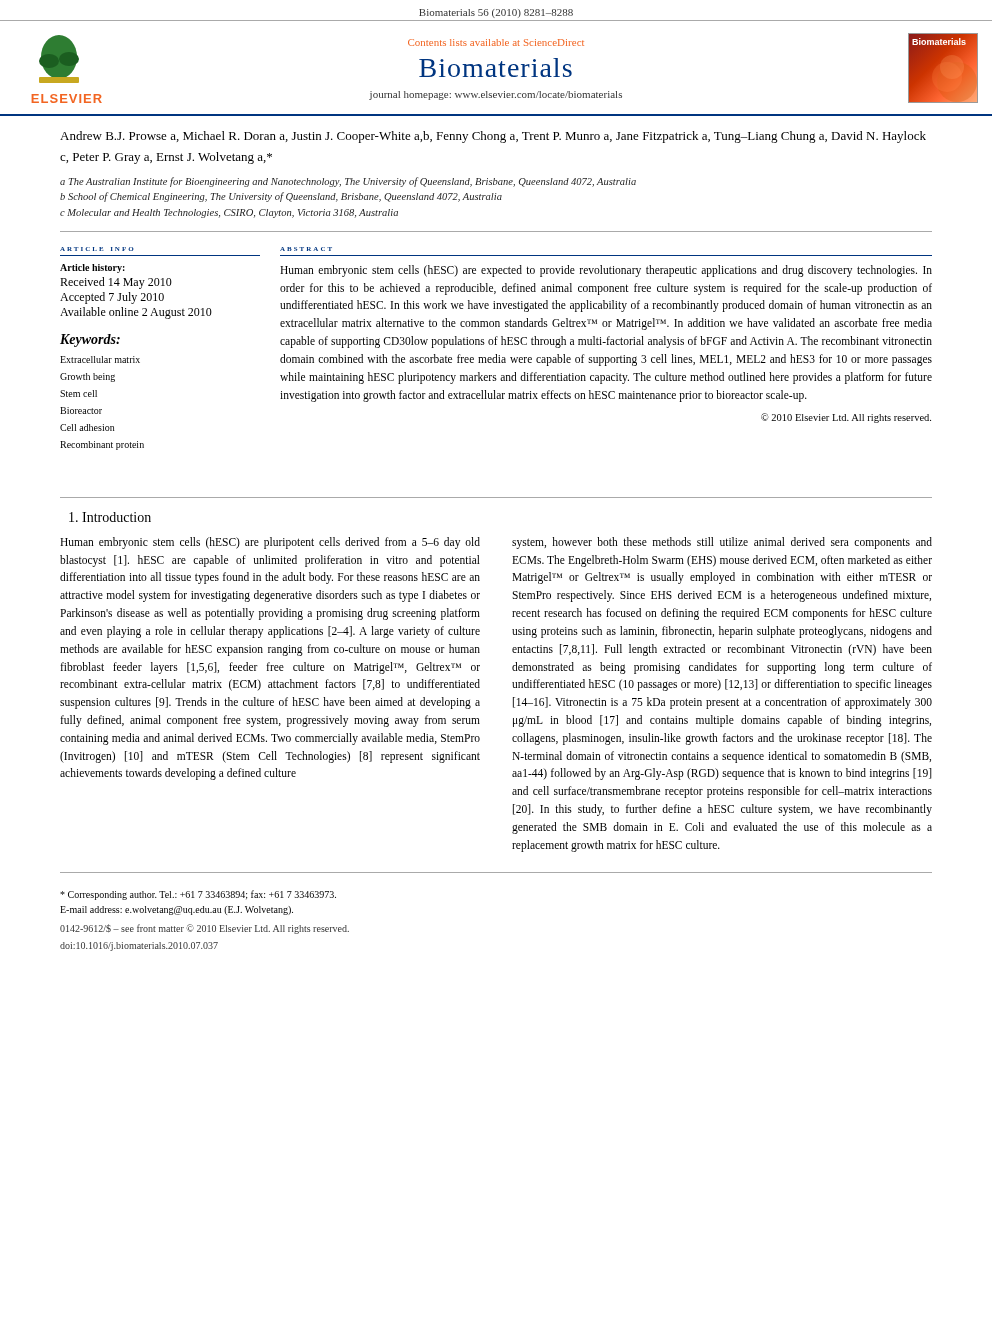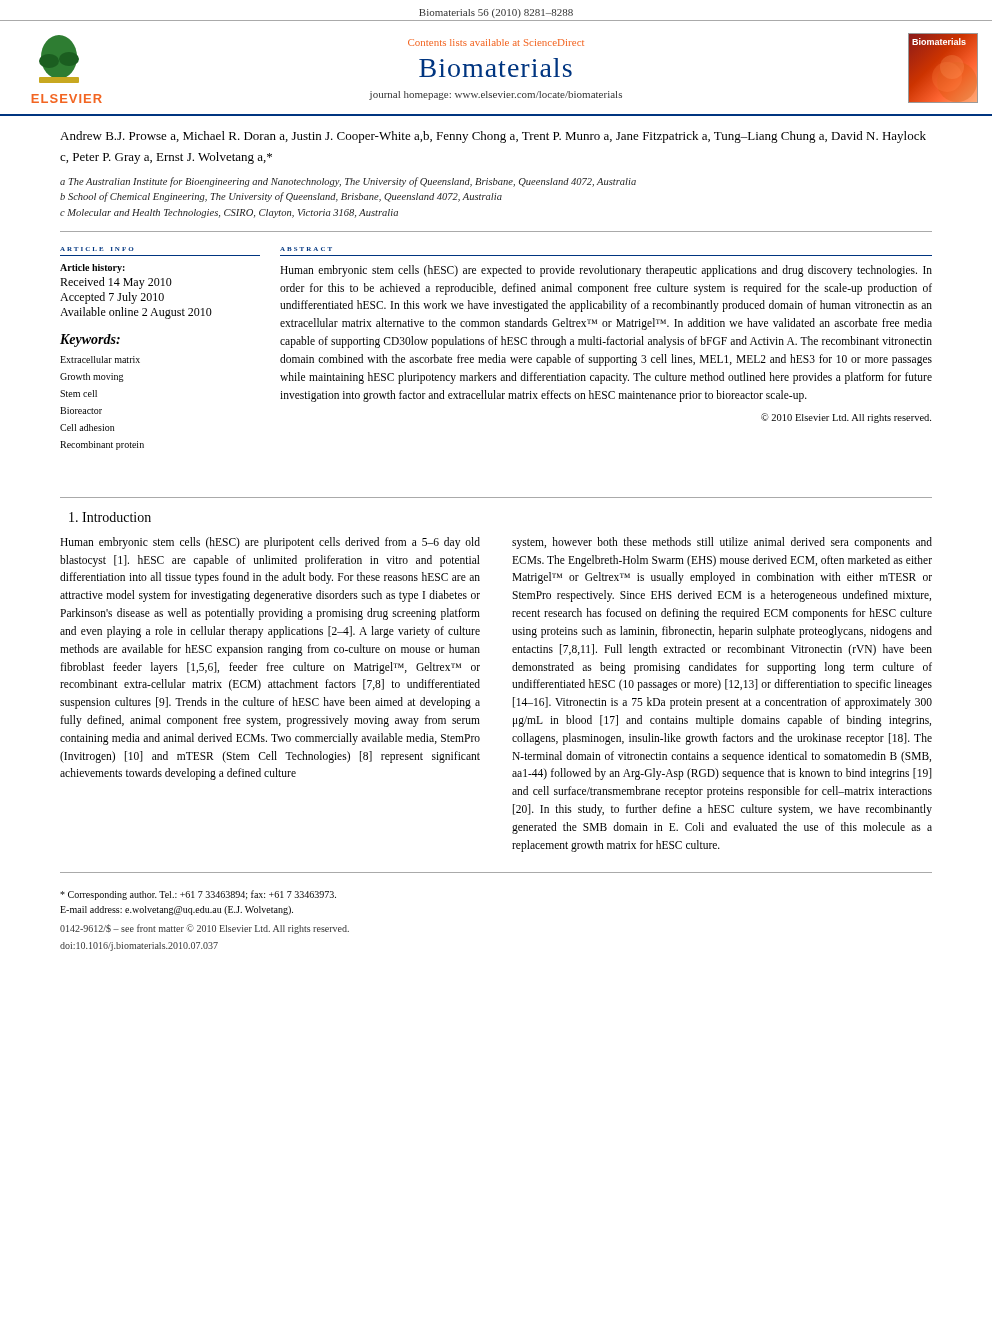--- a/index.html
+++ b/index.html
@@ -327,21 +327,21 @@
         <div class="info-label">Article history:</div>
         <div class="info-text">Received 14 May 2010</div>
         <div class="info-text">Accepted 7 July 2010</div>
         <div class="info-text">Available online 2 August 2010</div>
       </div>
 
       <div class="article-info-block">
         <div class="keywords-label">Keywords:</div>
         <div class="keywords-list">
           <div>Extracellular matrix</div>
-          <div>Growth moving</div>
+          <div>Growth being</div>
           <div>Stem cell</div>
           <div>Bioreactor</div>
           <div>Cell adhesion</div>
           <div>Recombinant protein</div>
         </div>
       </div>
     </div>
 
     <div class="right-col">
       <div class="section-label">abstract</div>

